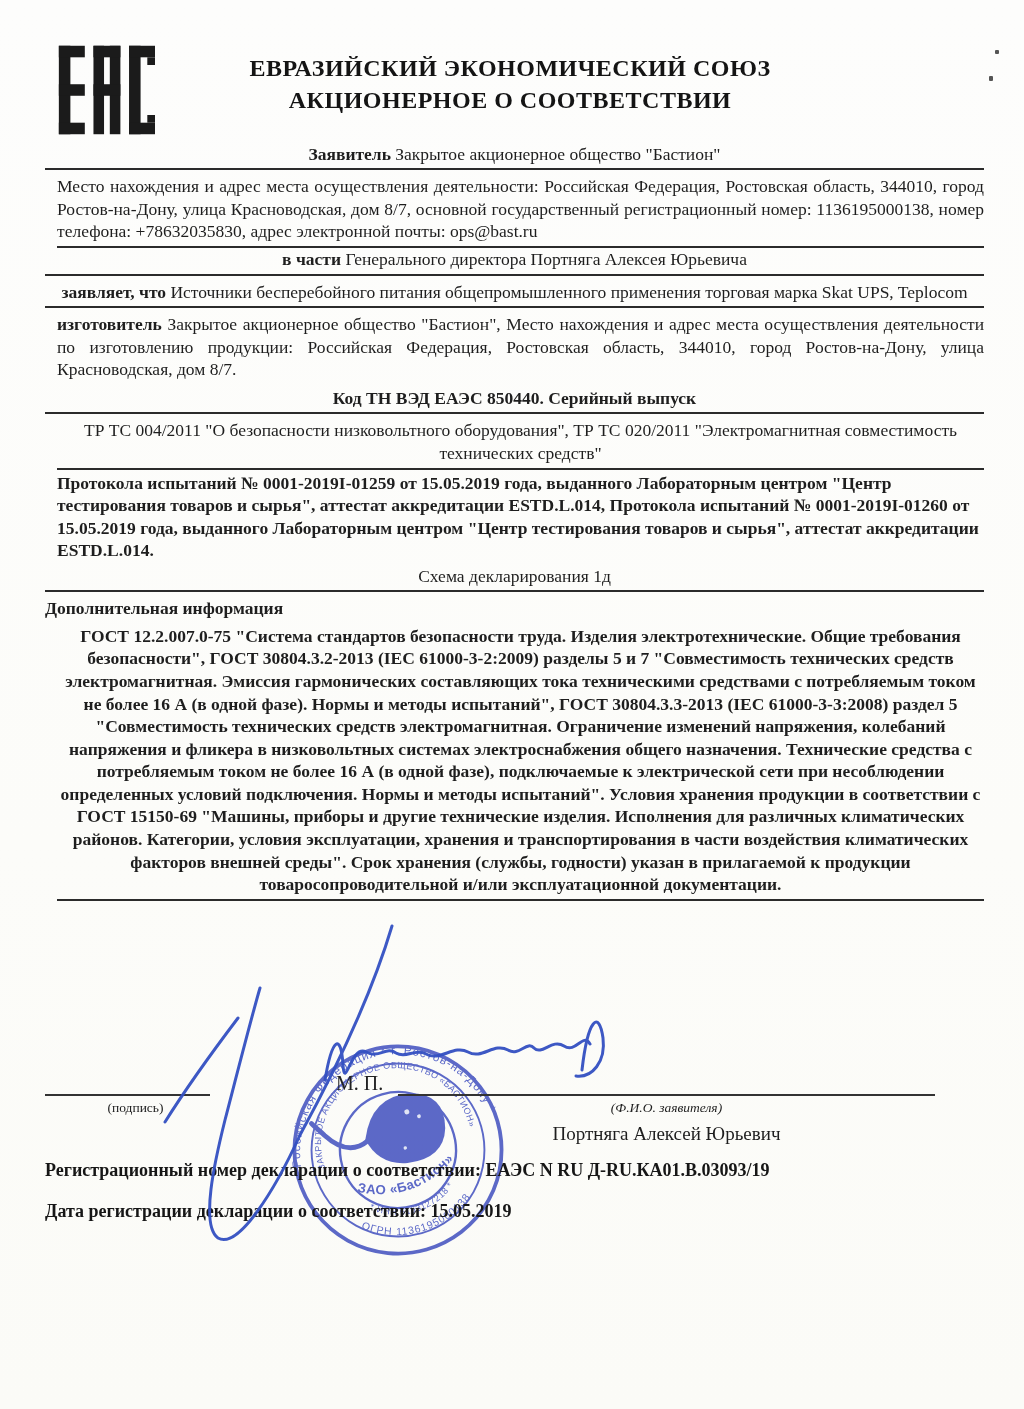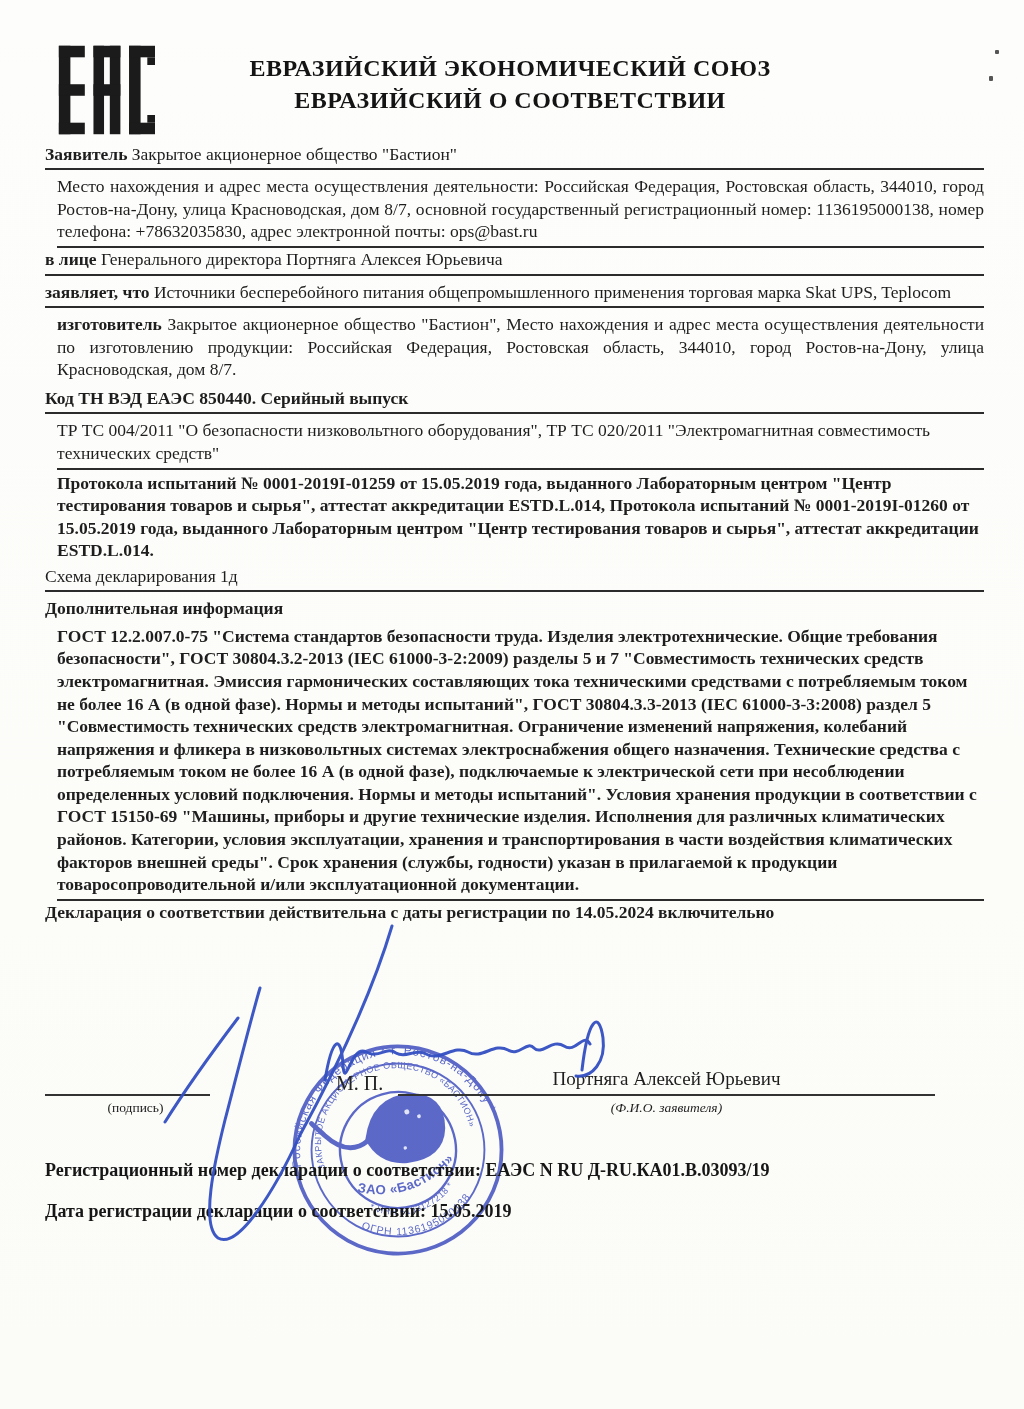--- a/index.html
+++ b/index.html
@@ -10,32 +10,32 @@
     background:linear-gradient(180deg,#fdfdfc 0%,#fcfcf9 60%,#fbfbf7 100%);
     font-family:"Liberation Serif", serif;
     color:#1e1e1e;
     overflow:hidden;
   }
   .eac-logo{position:absolute;left:55px;top:44px;width:100px;height:92px;}
   .titles{padding-top:52px;text-align:center;padding-left:56px;padding-right:60px;}
   .title-line{font-weight:bold;font-size:24px;line-height:1.35;letter-spacing:.5px;color:#141414;}
   .content{margin:26px 40px 0 45px;font-size:17.5px;line-height:1.29;}
   .row{padding-bottom:3px;}
-  .ul{border-bottom:2px solid #2b2b2b;margin-bottom:5px;}
+  .ul{border-bottom:2px solid #2b2b2b;margin-bottom:5px;text-align:center;}
   .b{font-weight:bold;}
   p.para{margin:2px 0 0 12px;padding-bottom:3px;}
   .just{text-align:justify;}
   .mt{margin-top:3px;font-weight:bold;}
   
   .stamp-wrap{position:absolute;left:284px;top:1036px;width:228px;height:228px;z-index:1;mix-blend-mode:multiply;opacity:.85;}
   .sig-svg{position:absolute;left:120px;top:920px;width:540px;height:350px;z-index:3;pointer-events:none;}
   .mp-label{position:absolute;left:336px;top:1072px;font-size:20px;z-index:2;color:#222;}
   .sig-line-left{position:absolute;left:45px;top:1094px;width:165px;border-top:2px solid #333;z-index:2;}
   .sig-caption-left{position:absolute;left:53px;top:1100px;width:165px;text-align:center;font-size:13.5px;z-index:2;}
-  .sig-name{position:absolute;left:398px;top:1068px;width:537px;text-align:center;font-size:19px;z-index:2;}
+  .sig-name{position:absolute;left:398px;top:1123px;width:537px;text-align:center;font-size:19px;z-index:2;}
   .sig-line-right{position:absolute;left:398px;top:1094px;width:537px;border-top:2px solid #333;z-index:2;}
   .sig-caption-right{position:absolute;left:398px;top:1100px;width:537px;text-align:center;font-size:13.5px;z-index:2;font-style:italic;}
   .footer-row{position:absolute;left:45px;width:940px;font-size:18px;font-weight:bold;z-index:2;color:#161616;}
   .footer-reg{top:1160px;}
   .footer-date{top:1201px;}
   .speck{position:absolute;background:#555;border-radius:1px;z-index:0;}
 </style>
 </head>
 <body>
 
@@ -60,34 +60,34 @@
       <rect x="77" y="0" width="12" height="92"></rect>
       <rect x="77" y="0" width="27" height="12"></rect>
       <rect x="77" y="80" width="27" height="12"></rect>
       <rect x="96" y="12" width="8" height="8"></rect>
       <rect x="96" y="72" width="8" height="8"></rect>
     </g>
   </svg>
 
   <div class="titles">
     <div class="title-line">ЕВРАЗИЙСКИЙ ЭКОНОМИЧЕСКИЙ СОЮЗ</div>
-    <div class="title-line">ЕВРАЗИЙСКИЙ О СООТВЕТСТВИИ</div>
+    <div class="title-line">АКЦИОНЕРНОЕ О СООТВЕТСТВИИ</div>
   </div>
 
   <div class="content">
 
     <div class="row ul">
       <span class="b">Заявитель</span>
       <span>Закрытое акционерное общество "Бастион"</span>
     </div>
 
     <p class="para just ul">Место нахождения и адрес места осуществления деятельности: Российская Федерация, Ростовская область, 344010, город Ростов-на-Дону, улица Красноводская, дом 8/7, основной государственный регистрационный номер: 1136195000138, номер телефона: +78632035830, адрес электронной почты: ops@bast.ru</p>
 
     <div class="row ul">
-      <span class="b">в лице</span>
+      <span class="b">в части</span>
       <span>Генерального директора Портняга Алексея Юрьевича</span>
     </div>
 
     <div class="row ul">
       <span class="b">заявляет, что</span>
       <span>Источники бесперебойного питания общепромышленного применения  торговая марка Skat UPS, Teplocom</span>
     </div>
 
     <p class="para just">
       <span class="b">изготовитель</span>
@@ -101,21 +101,20 @@
 
 
     <p class="para mt">Протокола испытаний № 0001-2019I-01259 от 15.05.2019 года, выданного Лабораторным центром "Центр тестирования товаров и сырья", аттестат аккредитации ESTD.L.014, Протокола испытаний № 0001-2019I-01260 от 15.05.2019 года, выданного Лабораторным центром "Центр тестирования товаров и сырья", аттестат аккредитации ESTD.L.014.</p>
 
     <div class="row ul">Схема декларирования 1д</div>
 
     <div class="row b">Дополнительная информация</div>
 
     <p class="para ul mt">ГОСТ 12.2.007.0-75 "Система стандартов безопасности труда. Изделия электротехнические. Общие требования безопасности", ГОСТ 30804.3.2-2013 (IEC 61000-3-2:2009) разделы 5 и 7 "Совместимость технических средств электромагнитная. Эмиссия гармонических составляющих тока техническими средствами с потребляемым током не более 16 А (в одной фазе). Нормы и методы испытаний", ГОСТ 30804.3.3-2013 (IEC 61000-3-3:2008) раздел 5 "Совместимость технических средств электромагнитная. Ограничение изменений напряжения, колебаний напряжения и фликера в низковольтных системах электроснабжения общего назначения. Технические средства с потребляемым током не более 16 А (в одной фазе), подключаемые к электрической сети при несоблюдении определенных условий подключения. Нормы и методы испытаний". Условия хранения продукции в соответствии с ГОСТ 15150-69 "Машины, приборы и другие технические изделия. Исполнения для различных климатических районов. Категории, условия эксплуатации, хранения и транспортирования в части воздействия климатических факторов внешней среды". Срок хранения (службы, годности) указан в прилагаемой к продукции товаросопроводительной и/или эксплуатационной документации.</p>
 
-    <div class="row b">Декларация о соответствии  действительна с даты регистрации по 14.05.2024 включительно</div>
   </div>
 
   <svg class="stamp-wrap" viewBox="0 0 240 240" aria-hidden="true">
     <g transform="rotate(-16 120 120)" stroke="#4050c5" fill="none">
       <circle cx="120" cy="120" r="109" stroke-width="4"></circle>
       <circle cx="120" cy="120" r="91" stroke-width="2"></circle>
       <circle cx="120" cy="120" r="61" stroke-width="2.5"></circle>
       <defs>
         <path id="arcOuterTop" d="M 22 158 A 104 104 0 1 1 218 158"></path>
         <path id="arcOuterBottom" d="M 34 156 A 96 96 0 0 0 206 156"></path>

